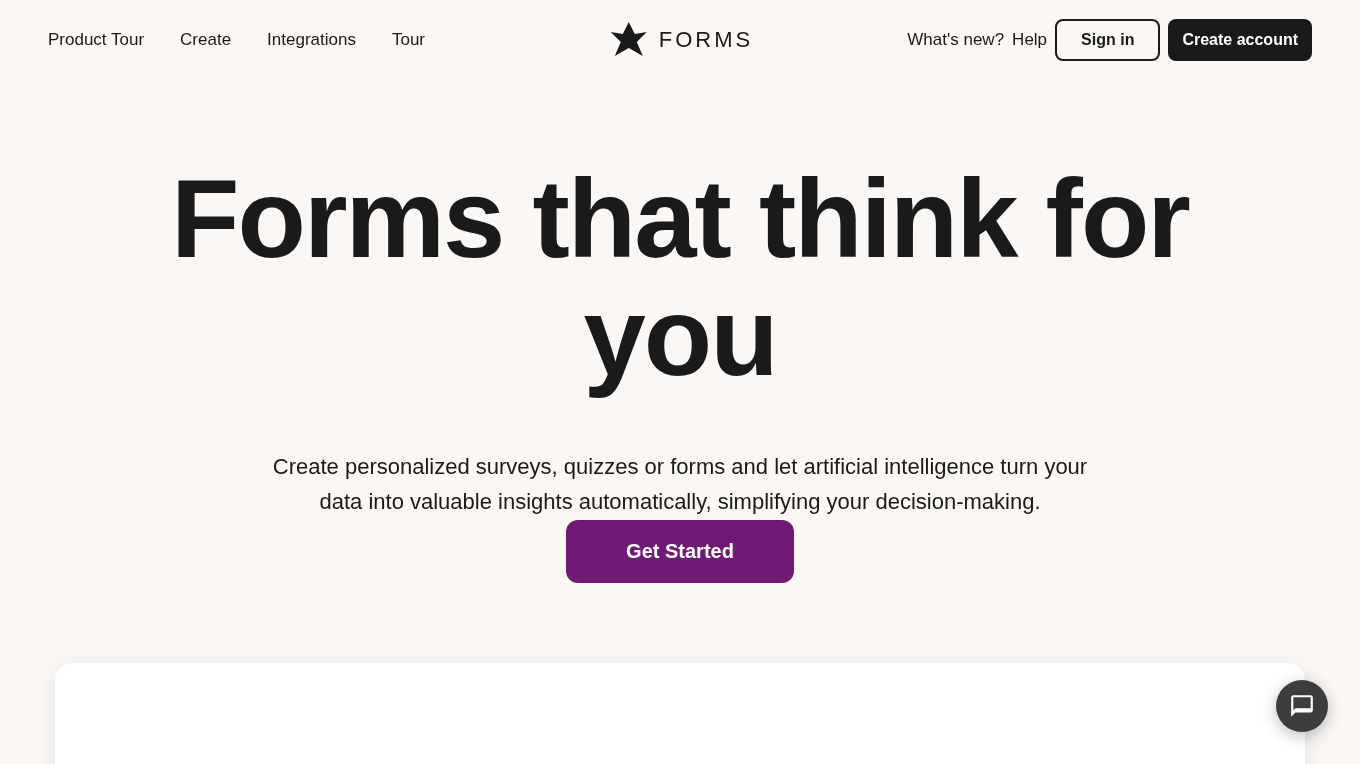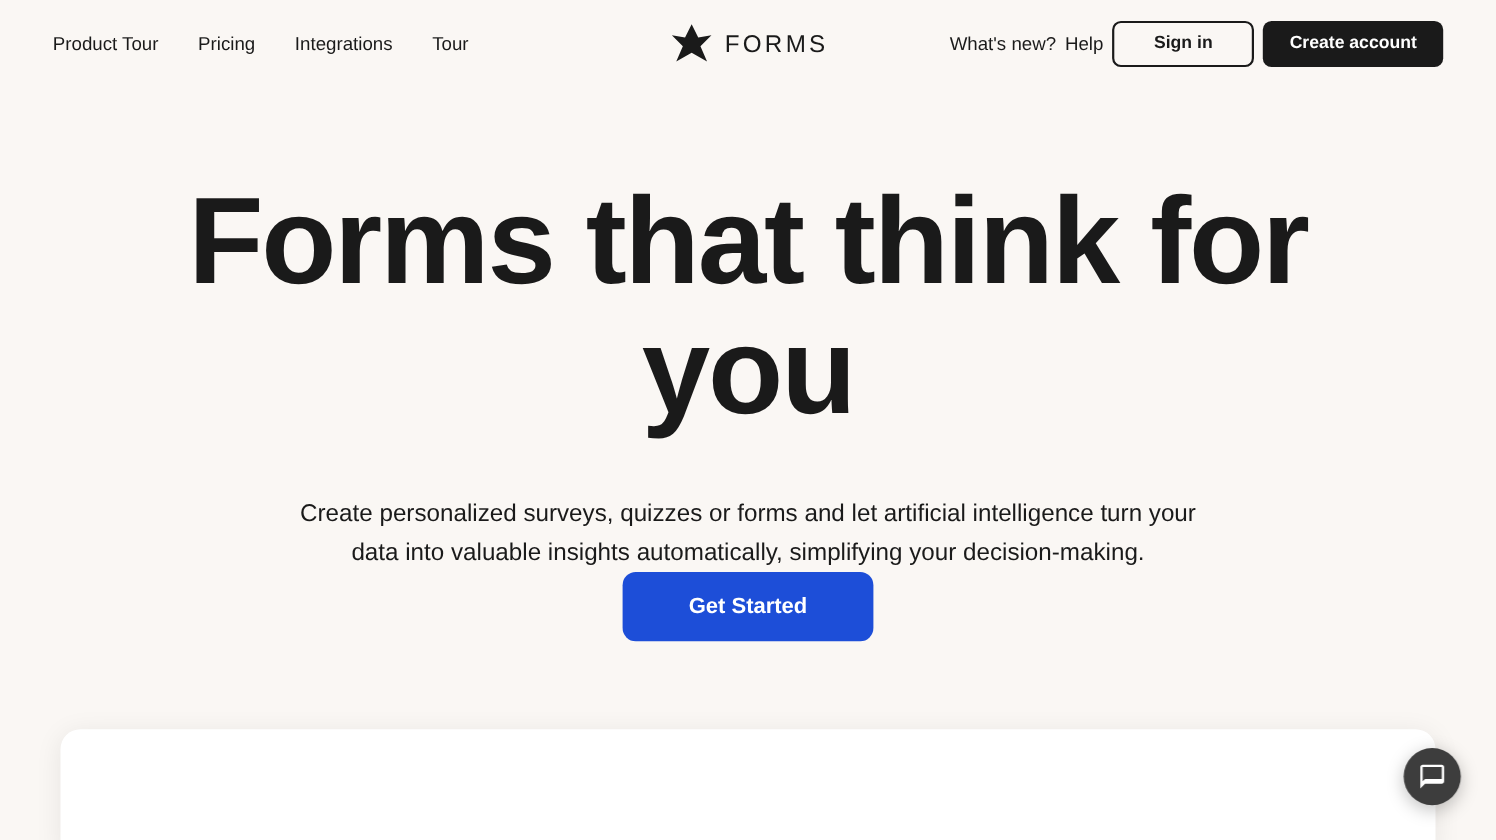--- a/index.html
+++ b/index.html
@@ -59,32 +59,32 @@
       color: #1a1a1a;
     }
 
     .nav-right {
       display: flex;
       align-items: center;
       gap: 8px;
     }
 
     .btn-signin {
-      padding: 10px 36px;
+      padding: 10px 24px;
       border: 2px solid #1a1a1a;
       border-radius: 8px;
       background: transparent;
       font-size: 16px;
       font-weight: 600;
       color: #1a1a1a;
       cursor: pointer;
     }
 
     .btn-create {
-      padding: 12px 24px;
+      padding: 12px 14px;
       border: none;
       border-radius: 8px;
       background: #1a1a1a;
       font-size: 16px;
       font-weight: 600;
       color: #ffffff;
       cursor: pointer;
     }
 
     
@@ -111,21 +111,21 @@
       font-weight: 400;
       color: #1a1a1a;
       line-height: 1.6;
       max-width: 860px;
     }
 
     .btn-get-started {
       padding: 20px 60px;
       border: none;
       border-radius: 12px;
-      background: #1d4ed8;
+      background: #701a75;
       font-size: 20px;
       font-weight: 700;
       color: #ffffff;
       cursor: pointer;
     }
 
     
     .preview-card-wrapper {
       display: flex;
       justify-content: center;
@@ -163,21 +163,21 @@
       fill: white;
     }
   </style>
 </head>
 <body>
 
 <nav>
   <div class="nav-left">
 
   <a class="nav-link">Product Tour</a>
-      <a class="nav-link">Pricing</a>
+      <a class="nav-link">Create</a>
       <a class="nav-link">Integrations</a>
       <a class="nav-link">Tour</a>
     </div>
 
   <div class="nav-center">
     <svg class="logo-mark" viewBox="0 0 44 44" fill="none" xmlns="http://www.w3.org/2000/svg">
 
       <path d="M22 4 L28 16 L40 14 L30 24 L36 38 L22 30 L8 38 L14 24 L4 14 L16 16 Z" fill="#1a1a1a"></path>
     </svg>
     <span class="logo-forms-text">FORMS</span>

